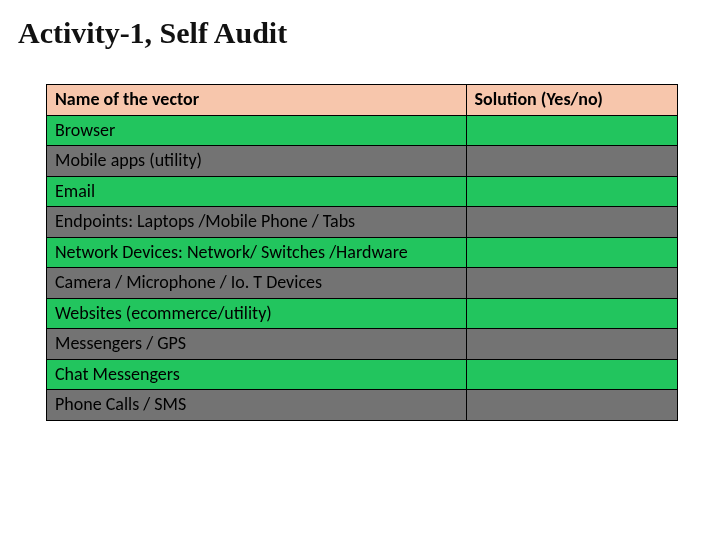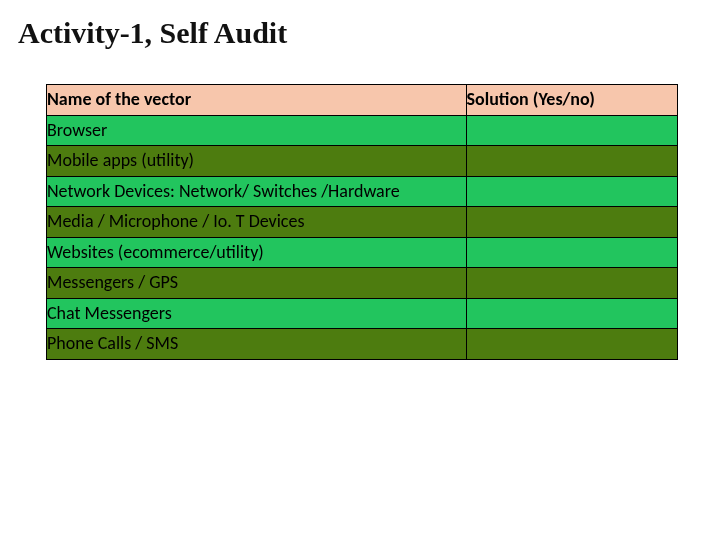--- a/index.html
+++ b/index.html
@@ -34,34 +34,34 @@
   }
   table {
     width: 100%;
     border-collapse: collapse;
     table-layout: fixed;
   }
   col.c-name { width: 66.5%; }
   col.c-sol  { width: 33.5%; }
   th, td {
     border: 1.5px solid #000;
-    padding: 3px 8px 4px 0;
+    padding: 3px 8px 4px 8px;
     text-align: left;
     vertical-align: middle;
     font-size: 18px;
     line-height: 1.25;
     white-space: nowrap;
   }
   th {
     font-weight: 700;
     background: #f7c6ac;
     color: #000;
   }
   tr.shade-light td { background: #22c55e; }
-  tr.shade-dark  td { background: #4d7c0f; }
+  tr.shade-dark  td { background: #737373; }
 </style>
 </head>
 <body>
 
 <div class="slide">
 
   <div class="title">Activity-1, Self Audit</div>
 
   <div class="table-wrap">
     <table>
@@ -78,25 +78,33 @@
       <tbody>
         <tr class="shade-light">
           <td>Browser</td>
           <td></td>
         </tr>
         <tr class="shade-dark">
           <td>Mobile apps (utility)</td>
           <td></td>
         </tr>
         <tr class="shade-light">
+          <td>Email</td>
+          <td></td>
+        </tr>
+        <tr class="shade-dark">
+          <td>Endpoints: Laptops /Mobile Phone / Tabs</td>
+          <td></td>
+        </tr>
+        <tr class="shade-light">
           <td>Network Devices: Network/ Switches /Hardware</td>
           <td></td>
         </tr>
         <tr class="shade-dark">
-          <td>Media / Microphone / Io. T Devices</td>
+          <td>Camera / Microphone / Io. T Devices</td>
           <td></td>
         </tr>
         <tr class="shade-light">
           <td>Websites (ecommerce/utility)</td>
           <td></td>
         </tr>
         <tr class="shade-dark">
           <td>Messengers / GPS</td>
           <td></td>
         </tr>

